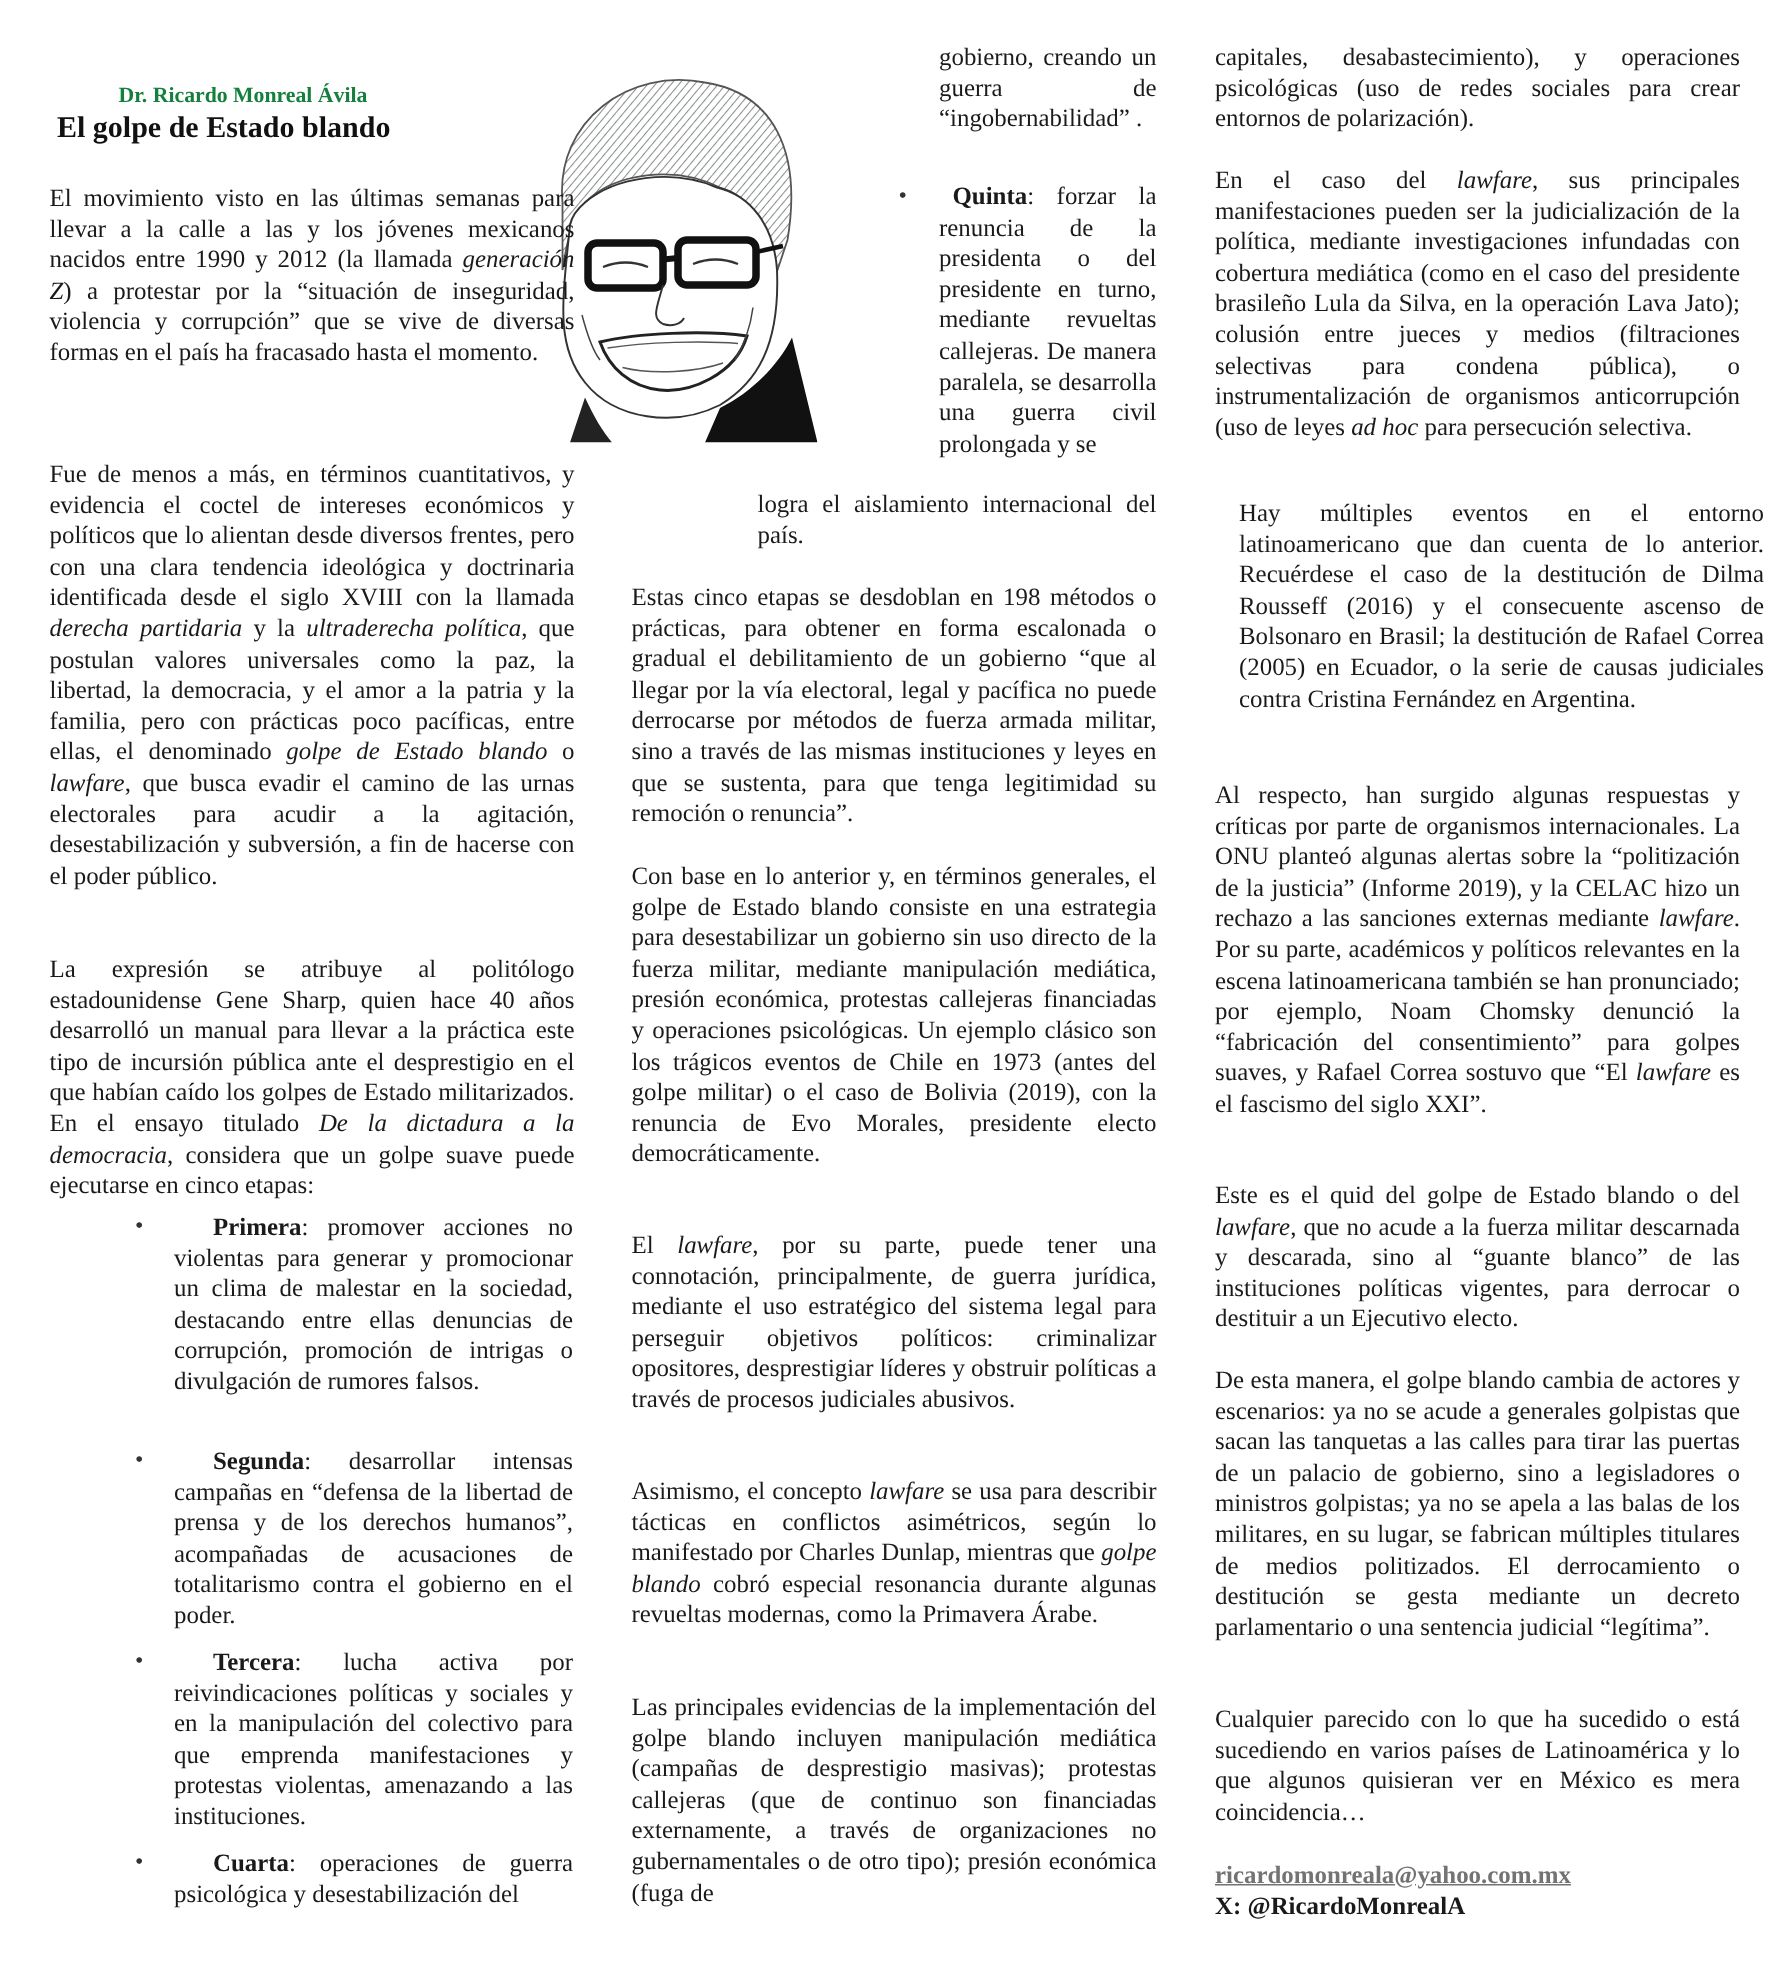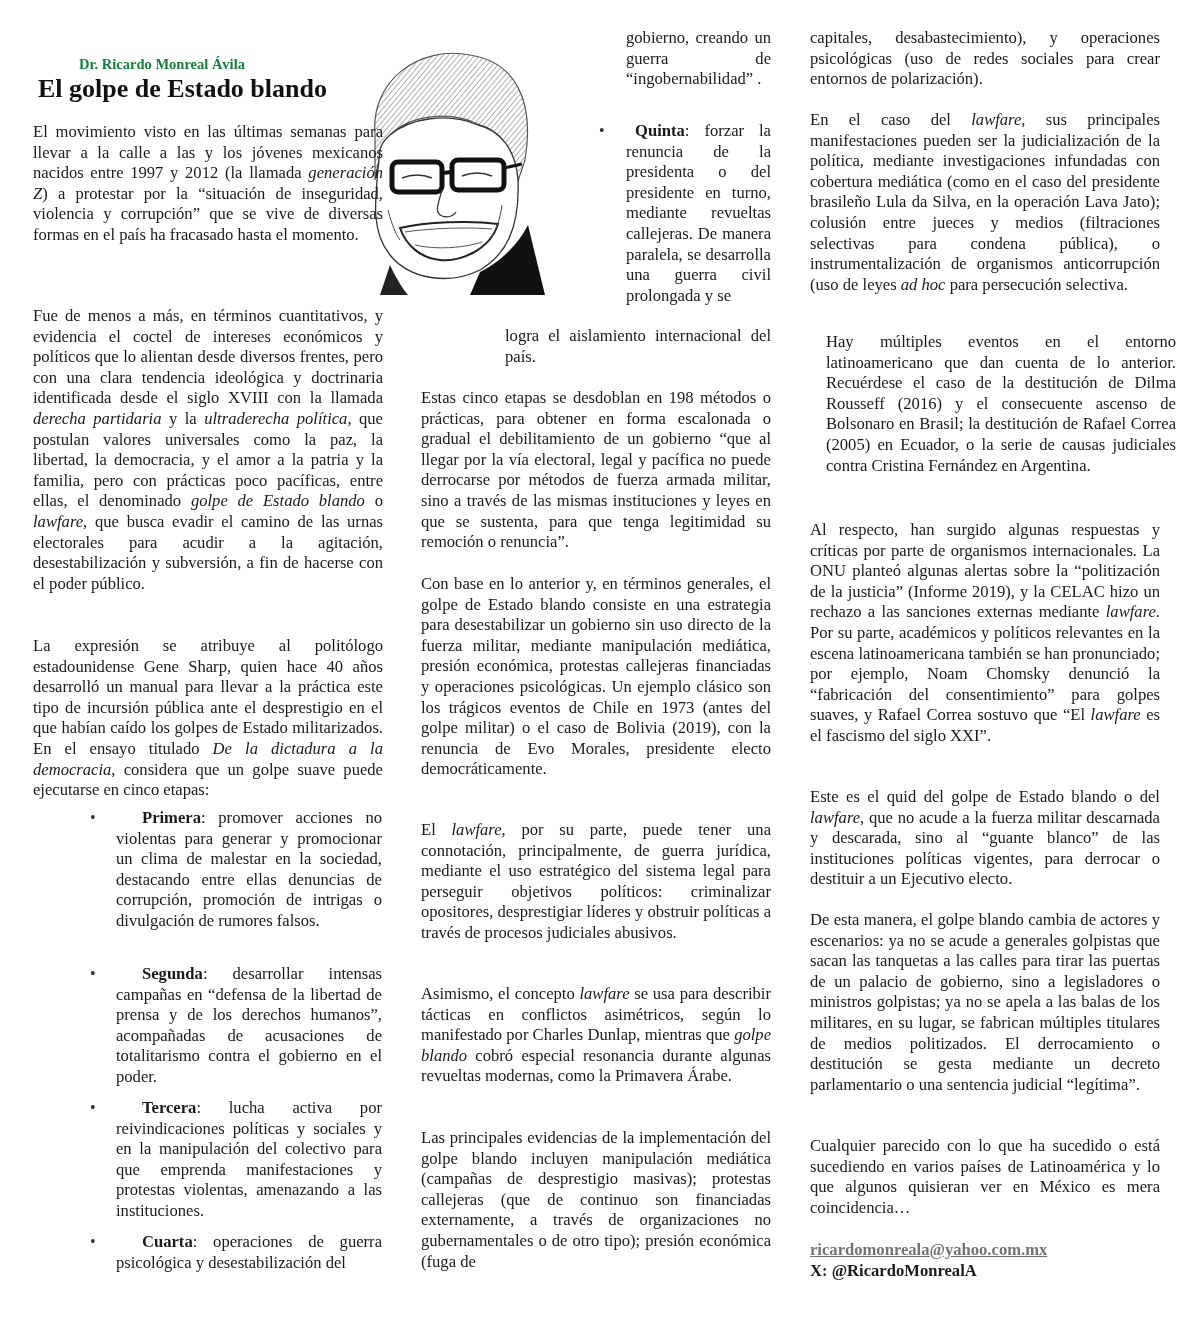--- a/index.html
+++ b/index.html
@@ -11,21 +11,21 @@
   .abs { position: absolute; }
   .p {
     font-size: 16.6px; line-height: 20.6px; text-align: justify;
     margin: 0;
   }
   .p i { font-style: italic; }
   .author {
     left: 79px; top: 28px; font-size: 14.5px; font-weight: bold; color: #15803d; margin-top: 28px;
   }
   .title {
-    left: 38px; top: 74px; font-size: 26px; font-weight: bold; color: #111;
+    left: 38px; top: 74px; font-size: 20px; font-weight: bold; color: #111;
   }
   .col1 { left: 33px; width: 350px; }
   .col2 { left: 421px; width: 350px; }
   .col3 { left: 810px; width: 350px; }
   .bullet-row { position: absolute; }
   .bullet-dot {
     position: absolute; font-size: 16px; line-height: 20.6px; color: #333;
   }
   .bullet-text { position: absolute; }
   .bullet-text b { font-weight: bold; }
@@ -65,21 +65,21 @@
   <path d="M75 192 C 100 188, 140 187, 162 189" fill="none" stroke="#555" stroke-width="1"></path>
   <path d="M85 205 C 105 210, 135 208, 152 202" fill="none" stroke="#555" stroke-width="1"></path>
 
   <path d="M58 170 C 62 185, 66 195, 70 200" fill="none" stroke="#444" stroke-width="1"></path>
   <path d="M172 165 C 170 180, 166 190, 160 200" fill="none" stroke="#444" stroke-width="1"></path>
 
   <path d="M150 232 C 170 222, 188 205, 198 185 L 215 255 L 140 255 Z" fill="#111"></path>
   <path d="M60 225 C 66 238, 72 248, 78 255 L 50 255 Z" fill="#222"></path>
 </svg>
 
-<p class="abs p col1" style="top:122px;"><span>El movimiento visto en las últimas semanas para llevar a la calle a las y los jóvenes mexicanos nacidos entre 1997 y 2012 (la llamada </span><i>generación Z</i><span>) a protestar por la “situación de inseguridad, violencia y corrupción” que se vive de diversas formas en el país ha fracasado hasta el momento.</span></p>
+<p class="abs p col1" style="top:122px;"><span>El movimiento visto en las últimas semanas para llevar a la calle a las y los jóvenes mexicanos nacidos entre 1990 y 2012 (la llamada </span><i>generación Z</i><span>) a protestar por la “situación de inseguridad, violencia y corrupción” que se vive de diversas formas en el país ha fracasado hasta el momento.</span></p>
 
 <p class="abs p col1" style="top:306px;"><span>Fue de menos a más, en términos cuantitativos, y evidencia el coctel de intereses económicos y políticos que lo alientan desde diversos frentes, pero con una clara tendencia ideológica y doctrinaria identificada desde el siglo XVIII con la llamada </span><i>derecha partidaria</i><span> y la </span><i>ultraderecha política</i><span>, que postulan valores universales como la paz, la libertad, la democracia, y el amor a la patria y la familia, pero con prácticas poco pacíficas, entre ellas, el denominado </span><i>golpe de Estado blando</i><span> o </span><i>lawfare</i><span>, que busca evadir el camino de las urnas electorales para acudir a la agitación, desestabilización y subversión, a fin de hacerse con el poder público.</span></p>
 
 <p class="abs p col1" style="top:636px;"><span>La expresión se atribuye al politólogo estadounidense Gene Sharp, quien hace 40 años desarrolló un manual para llevar a la práctica este tipo de incursión pública ante el desprestigio en el que habían caído los golpes de Estado militarizados. En el ensayo titulado </span><i>De la dictadura a la democracia</i><span>, considera que un golpe suave puede ejecutarse en cinco etapas:</span></p>
 
 <div class="bullet-row" style="left:0;top:808px;">
   <span class="bullet-dot" style="left:90px;top:0;">•</span>
   <p class="p bullet-text" style="left:116px;top:0;width:266px;"><span class="lead"></span><b>Primera</b><span>: promover acciones no violentas para generar y promocionar un clima de malestar en la sociedad, destacando entre ellas denuncias de corrupción, promoción de intrigas o divulgación de rumores falsos.</span></p>
 </div>
 

